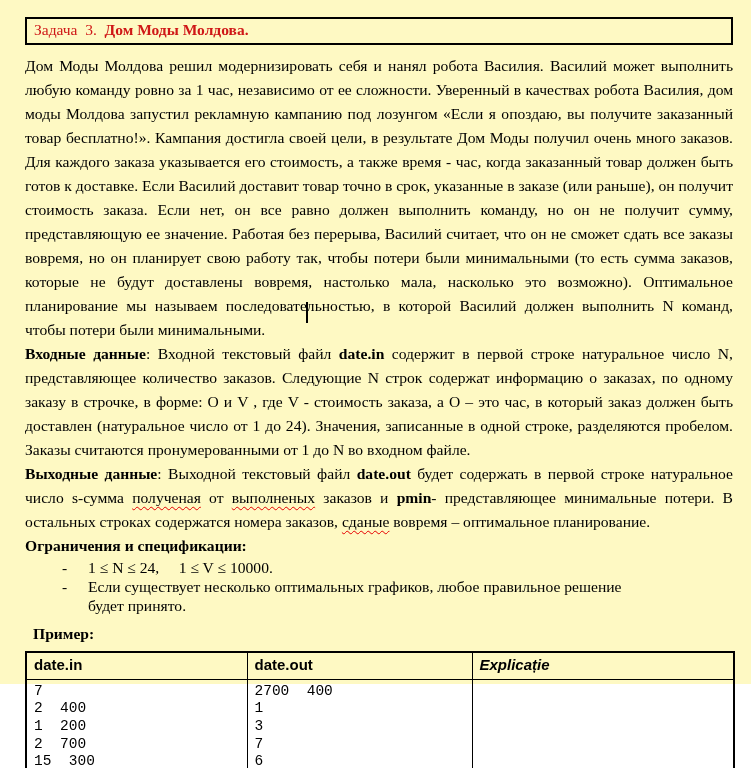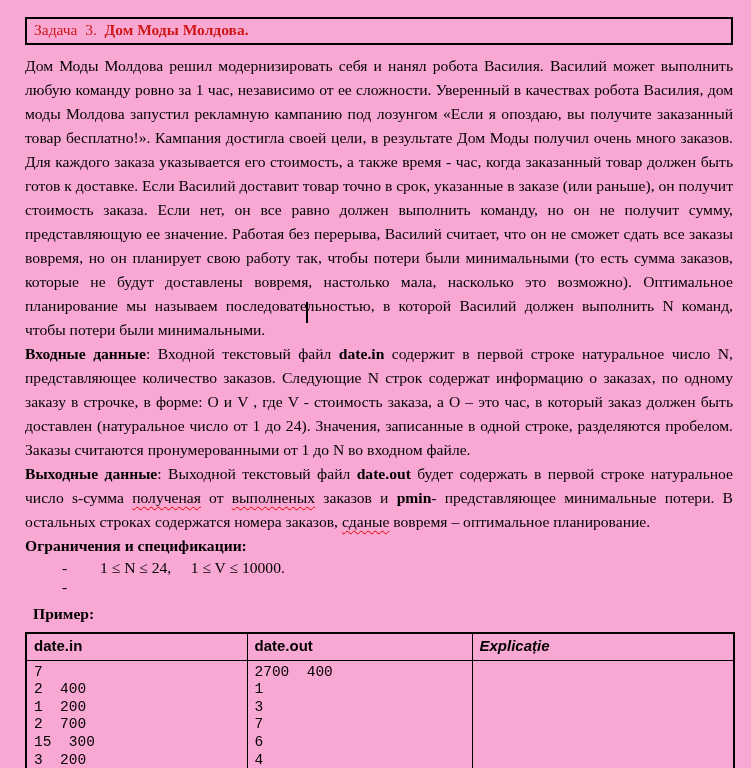--- a/index.html
+++ b/index.html
@@ -1,18 +1,18 @@
 <!DOCTYPE html>
 <html><head>
 <meta charset="utf-8">
 <style>
   html, body { margin:0; padding:0; background:#ffffff; }
   body { width:751px; height:768px; overflow:hidden; }
   .page {
-    position:relative; width:751px; height:768px; background:#f9a8d4;
+    position:relative; width:751px; height:684px; background:#fef9c3;
     font-family:"Liberation Serif", serif; color:#1a1a1a;
   }
   .content { position:absolute; left:25px; top:0; width:708px; }
 
   .title-box {
     margin-top:17px; border:2px solid #000; padding:2px 7px 4px 7px;
     font-size:15.5px; line-height:18px; color:#cf1717; font-weight:bold;
   }
   .title-box .t-reg { font-weight:normal; white-space:pre-wrap; }
   .title-box .t-bold { font-weight:bold; white-space:pre-wrap; }
@@ -24,21 +24,21 @@
   .bf { font-weight:bold; }
   .sp {
     text-decoration-line:underline; text-decoration-style:wavy;
     text-decoration-color:#e60000; text-decoration-thickness:1px;
     text-underline-offset:3px;
   }
   .keep-sp { white-space:pre-wrap; }
 
   .bullet-row { display:flex; font-size:15.6px; line-height:19.2px; color:#000; }
   .bullet-dash { width:26px; padding-left:37px; flex:none; }
-  .bullet-text { width:565px;margin-left:12px; }
+  .bullet-text { width:565px; }
 
   .example-heading { margin:8px; font-size:15.6px; line-height:19.2px; font-weight:bold; color:#000; }
 
   table.example {
     border-collapse:collapse; table-layout:fixed; width:708px; margin-top:2px;
     border:2px solid #000;
   }
   table.example th, table.example td { border:1px solid #000; vertical-align:top; }
   table.example th {
     font-family:"Liberation Sans", sans-serif; font-weight:bold; font-size:15px;
@@ -72,20 +72,21 @@
     <p class="body-text"><span class="bf">Выходные данные</span><span>:  Выходной текстовый файл </span><span class="bf">date.out</span><span> будет содержать в первой строке натуральное число s-сумма </span><span class="sp">полученая</span><span> от </span><span class="sp">выполненых</span><span> заказов и </span><span class="bf">pmin</span><span>- представляющее минимальные потери. В остальных строках содержатся номера заказов, </span><span class="sp">сданые</span><span> вовремя – оптимальное планирование.</span></p>
 
     <p class="body-text"><span class="bf">Ограничения и спецификации:</span></p>
 
     <div class="bullet-row">
       <span class="bullet-dash">-</span>
       <span class="bullet-text keep-sp">1 ≤ N ≤ 24,     1 ≤ V ≤ 10000.</span>
     </div>
     <div class="bullet-row">
       <span class="bullet-dash">-</span>
+      <span class="bullet-text">Если существует несколько оптимальных графиков, любое правильное решение будет принято.</span>
     </div>
 
     <p class="example-heading">Пример:</p>
 
     <table class="example">
       <colgroup>
         <col style="width:221px">
         <col style="width:225px">
         <col style="width:262px">
       </colgroup>

